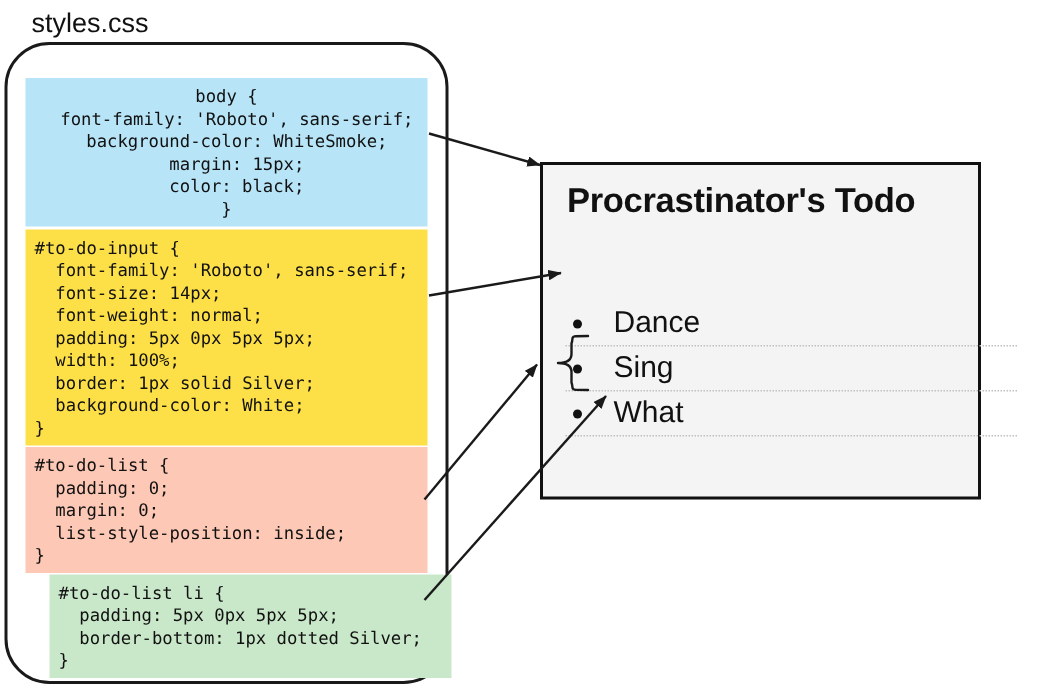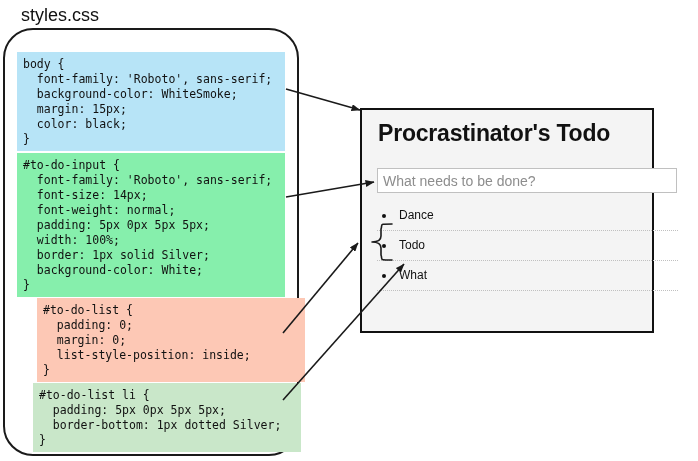--- a/index.html
+++ b/index.html
@@ -47,21 +47,21 @@
     width: 268px;
     box-sizing: border-box;
     padding: 5px 6px 4px 6px;
     font-family: "DejaVu Sans Mono", "Liberation Mono", monospace;
     font-size: 11.5px;
     line-height: 15px;
     color: #111111;
     white-space: pre;
     z-index: 3;
   }
-  #rule-body        { top: 40px;  background: #b7e4f7; }
+  #rule-body        { top: 40px;  background: #b7e4f7; text-align: center; }
   #rule-input       { top: 141px; background: #fdeab3; }
   #rule-list        { top: 286px; background: #fdc8b5; }
   #rule-list-item   { top: 371px; background: #c9e7c9; margin-left: 16px; }
 
   
   #app-panel {
     position: absolute;
     left: 360px;
     top: 108px;
     width: 294px;
@@ -105,21 +105,21 @@
     top: 91px;
     width: 301px;
     margin: 0;
     padding: 0;
     list-style-position: inside;
   }
   #todo-list li {
     padding: 5px 0 5px 5px;
     border-bottom: 1px dotted #c0c0c0;
     font-family: "Liberation Sans", sans-serif;
-    font-size: 12px;
+    font-size: 20px;
     color: #111111;
     line-height: 19px;
   }
 
   
   #annotations {
     position: absolute;
     left: 0; top: 0;
     width: 698px; height: 461px;
     z-index: 5;
@@ -133,49 +133,48 @@
 
 <div id="css-panel"></div>
 
 <pre class="code-block" id="rule-body" style="background: rgb(183, 228, 247);">body {
   font-family: 'Roboto', sans-serif;
   background-color: WhiteSmoke;
   margin: 15px;
   color: black;
 }</pre>
 
-<pre class="code-block" id="rule-input" style="background: #86efac;">#to-do-input {
+<pre class="code-block" id="rule-input" style="background: #fde047;">#to-do-input {
   font-family: 'Roboto', sans-serif;
   font-size: 14px;
   font-weight: normal;
   padding: 5px 0px 5px 5px;
   width: 100%;
   border: 1px solid Silver;
   background-color: White;
 }</pre>
 
-<pre class="code-block" id="rule-list" style="background: rgb(253, 200, 181); margin-left: 20px;">#to-do-list {
+<pre class="code-block" id="rule-list" style="background: rgb(253, 200, 181);">#to-do-list {
   padding: 0;
   margin: 0;
   list-style-position: inside;
 }</pre>
 
 <pre class="code-block" id="rule-list-item" style="background: rgb(201, 231, 201);">#to-do-list li {
   padding: 5px 0px 5px 5px;
   border-bottom: 1px dotted Silver;
 }</pre>
 
 <div id="app-panel">
   <div id="app-title">Procrastinator's Todo</div>
 
-  <input id="todo-input" type="text" placeholder="What needs to be done?" style="">
 
   <ul id="todo-list">
     <li>Dance</li>
-    <li>Todo</li>
+    <li>Sing</li>
     <li>What</li>
   </ul>
 </div>
 
 <svg id="annotations" viewBox="0 0 698 461">
   <defs>
     <marker id="arrowhead" markerWidth="9" markerHeight="7" refX="8.5" refY="3.5" orient="auto" markerUnits="userSpaceOnUse">
       <polygon points="0 0, 9 3.5, 0 7" fill="#1a1a1a"></polygon>
     </marker>
   </defs>

